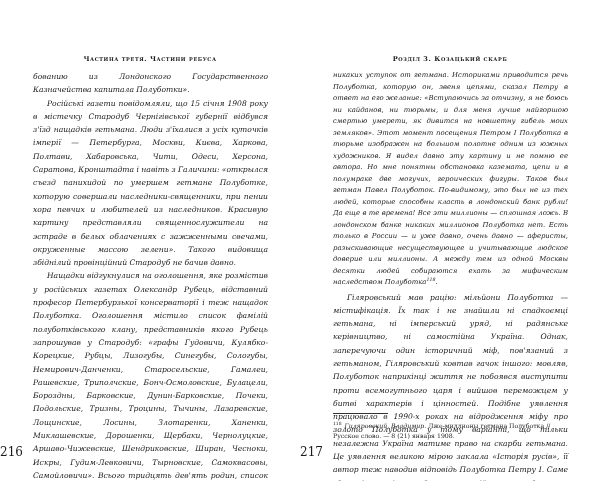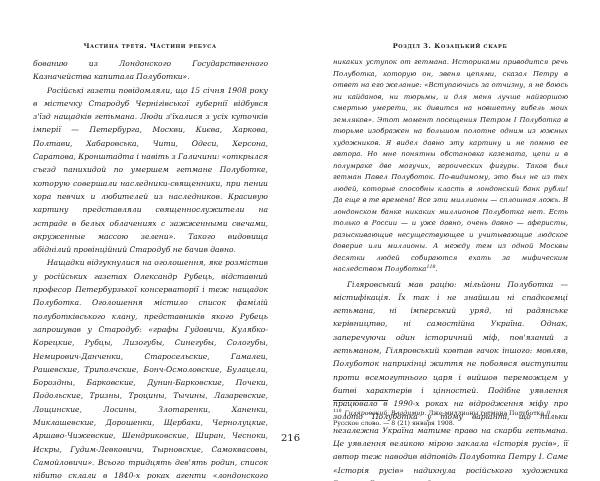--- a/index.html
+++ b/index.html
@@ -1,34 +1,34 @@
 <!DOCTYPE html>
 <html><head>
 <meta charset="utf-8">
 <style>
   html, body { margin: 0; padding: 0; background: #ffffff; }
   body { width: 600px; height: 481px; position: relative; overflow: hidden;
          font-family: "DejaVu Serif", "Liberation Serif", serif; color: #1a1a1a; }
-  .page { position: absolute; top: 0; height: 352px; width: 300px; }
+  .page { position: absolute; top: 13px; height: 352px; width: 300px; }
   .page.left { left: 0; }
   .page.right { left: 300px; }
   .running-head { position: absolute; top: 42px; left: 0; width: 300px; text-align: center;
                   font-size: 6.6px; letter-spacing: 0.6px; font-variant: small-caps; font-weight: bold; }
   .body { position: absolute; left: 33px; width: 235px; top: 57px;
           font-size: 7.6px; line-height: 13.3px; text-align: justify; hyphens: manual; }
   .page.right .body { left: 333px; left: 33px; }
   .body p { margin: 0; font-style: italic; }
   .body p.indent { text-indent: 14px; }
   .quote { margin: 0 0 0 14px; font-size: 6.9px; line-height: 11.5px; text-align: justify; }
   .quote p { margin: 0; }
   .footnotes { position: absolute; left: 33px; width: 235px; top: 400px; font-size: 6.2px; line-height: 9.5px; }
   .fn-rule { width: 55px; border-top: 0.8px solid #333; margin-bottom: 5px; }
   .fn-num { font-size: 4.5px; vertical-align: super; margin-right: 3px; }
   .fn-author { font-style: italic; }
-  .page-number { position: absolute; top: 432px; left: 0; width: 300px; text-align: right; font-size: 10px; }
+  .page-number { position: absolute; top: 432px; left: 0; width: 300px; text-align: left; font-size: 12px; }
   sup.ref { font-size: 4.8px; line-height: 0; }
 </style>
 </head>
 <body>
 
 <div class="page left">
   <div class="running-head">Частина третя. Частини ребуса</div>
   <div class="body">
     <p>бованию из Лондонского Государственного Казначейства капитала Полуботки».</p>
     <p class="indent">Російські газети повідомляли, що 15 січня 1908 року в містечку Стародуб Чернігівської губернії відбувся з'їзд нащадків гетьмана. Люди з'їхалися з усіх куточків імперії — Петербурга, Москви, Києва, Харкова, Полтави, Хабаровська, Чити, Одеси, Херсона, Саратова, Кронштадта і навіть з Галичини: «открылся съезд панихидой по умершем гетмане Полуботке, которую совершали наследники-священники, при пении хора певчих и любителей из наследников. Красивую картину представляли священнослужители на эстраде в белых облачениях с зажженными свечами, окруженные массою зелени». Такого видовища збіднілий провінційний Стародуб не бачив давно.</p>
@@ -46,13 +46,14 @@
     </div>
     <p class="indent" style="margin-top:2px">Гіляровський мав рацію: мільйони Полуботка — містифікація. Їх так і не знайшли ні спадкоємці гетьмана, ні імперський уряд, ні радянське керівництво, ні самостійна Україна. Однак, заперечуючи один історичний міф, пов'язаний з гетьманом, Гіляровський ковтав гачок іншого: мовляв, Полуботок наприкінці життя не побоявся виступити проти всемогутнього царя і вийшов переможцем у битві характерів і цінностей. Подібне уявлення працювало в 1990-х роках на відродження міфу про золото Полуботка у тому варіанті, що тільки незалежна Україна матиме право на скарби гетьмана. Це уявлення великою мірою заклала «Історія русів», її автор теж наводив відповідь Полуботка Петру I. Саме «Історія русів» надихнула російського художника Василя Волкова на драматичне полотно, яке так вразило Гіляровського.</p>
 
   </div>
   <div class="footnotes">
     <div class="fn-rule"></div>
     <div>
       <span class="fn-num">118</span><span class="fn-author">Гиляровский, Владимир.</span> <span>Лже-миллионы гетмана Полуботка // Русское слово. — 8 (21) января 1908.</span>
     </div>
   </div>
+  <div class="page-number">217</div>
 </div>
 
 </body></html>

